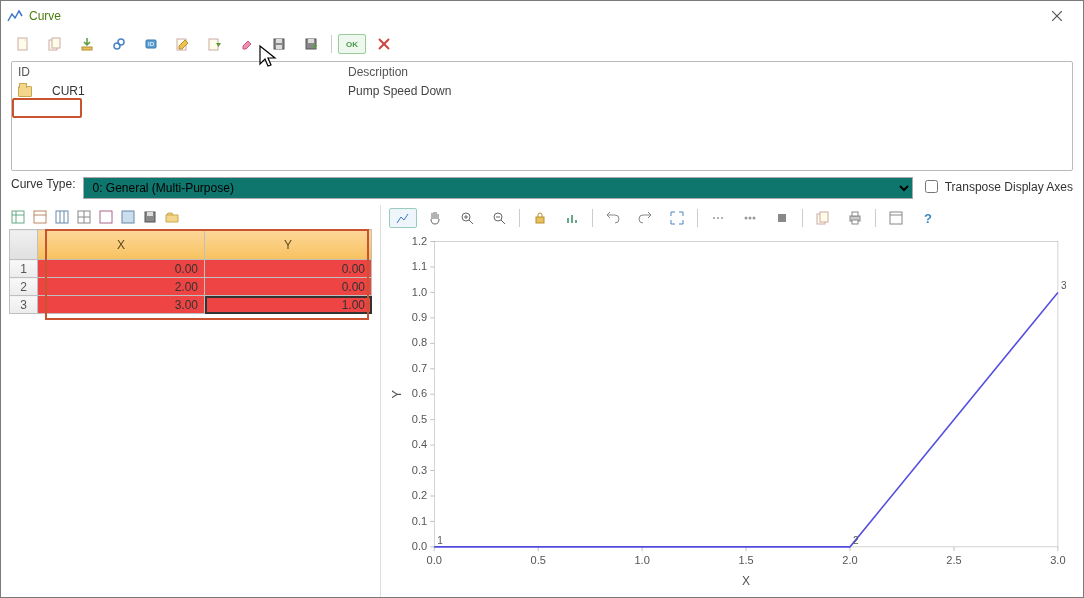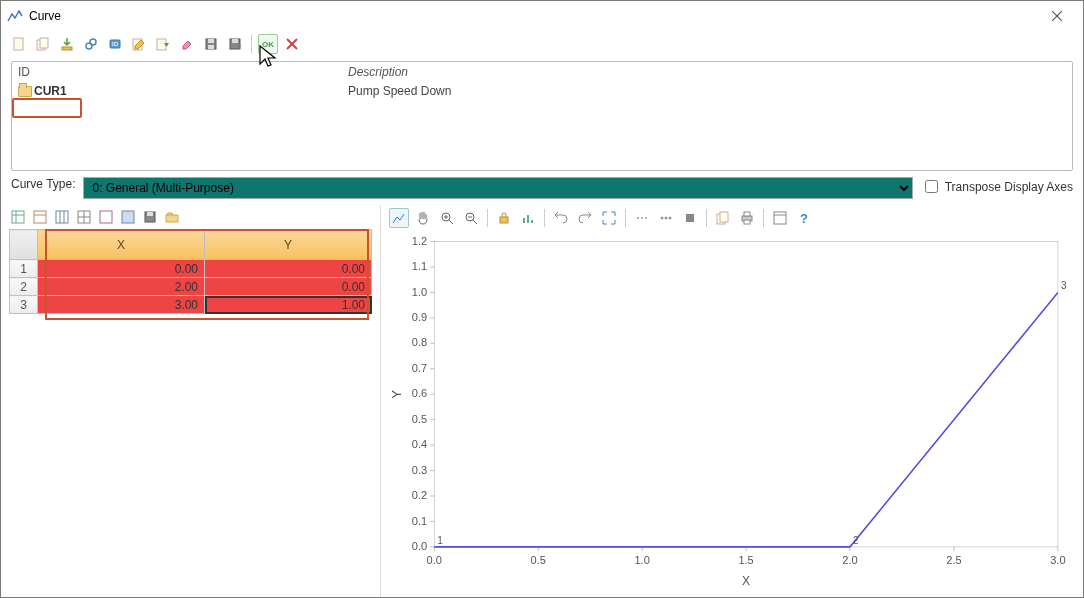--- a/index.html
+++ b/index.html
@@ -1,33 +1,33 @@
 <!DOCTYPE html>
 <html><head>
 <meta charset="utf-8">
 <style>
   * { box-sizing: border-box; }
   html, body { margin:0; padding:0; font-family: "Segoe UI", Tahoma, sans-serif; font-size:12px; color:#333; background:#fff; }
   .window { width:1084px; height:598px; border:1px solid #7a7a7a; position:relative; background:#fff; display:flex; flex-direction:column; }
   .titlebar { height:30px; display:flex; align-items:center; padding:0 6px; }
   .titlebar .icon { width:16px; height:16px; margin-right:6px; display:flex; align-items:center; justify-content:center; }
-  .titlebar .title { flex:1; font-size:12px; color:#000000; }
+  .titlebar .title { flex:1; font-size:12px; color:#4d7c0f; }
   .titlebar .close { width:40px; height:28px; display:flex; align-items:center; justify-content:center; font-size:14px; color:#555; cursor:pointer; }
 
   .toolbar { height:26px; display:flex; align-items:center; padding:0 8px; gap:4px; position:relative; }
-  .tbtn { width:20px; height:20px; display:flex; align-items:center; justify-content:center; border:1px solid transparent; cursor:pointer; border-radius:2px; }
+  .tbtn { width:28px; height:20px; display:flex; align-items:center; justify-content:center; border:1px solid transparent; cursor:pointer; border-radius:2px; }
   .tsep { width:1px; height:18px; background:#ccc; margin:0 2px; }
 
   .list-panel { margin:4px 10px 6px 10px; height:110px; border:1px solid #bbb; border-radius:2px; background:#fff; position:relative; }
   .list-header { display:flex; height:20px; align-items:center; color:#555; }
   .list-header .col-id { padding-left:6px; flex:0 0 330px; }
-  .list-header .col-desc { padding-left:6px; flex:1;font-style:italic; }
+  .list-header .col-desc { padding-left:6px; flex:1; }
   .list-rows { }
   .list-row { display:flex; height:18px; align-items:center; cursor:default; }
-  .list-row .cell-id { padding-left:6px; flex:0 0 330px; display:flex; align-items:center; gap:2px;font-weight:bold; }
+  .list-row .cell-id { padding-left:6px; flex:0 0 330px; display:flex; align-items:center; gap:20px; }
   .list-row .cell-desc { padding-left:6px; flex:1; color:#444; }
   .folder-icon { width:14px; height:11px; background:#f3d58b; border:1px solid #c9a94f; border-radius:1px; position:relative; }
   .folder-icon::before { content:""; position:absolute; top:-4px; left:0; width:6px; height:4px; background:#f3d58b; border:1px solid #c9a94f; border-bottom:none; border-radius:1px 1px 0 0; }
   .sel-red-box { position:absolute; border:2px solid #c8532e; border-radius:2px; pointer-events:none; }
 
   .type-row { height:28px; display:flex; align-items:flex-start; padding:0 10px; gap:8px; }
   .type-label { white-space:nowrap; }
   .type-select { flex:1; height:22px; border:1px solid #aaa; background:#0f766e; padding:0 4px; font:inherit; }
   .chk-label { display:flex; align-items:center; gap:4px; white-space:nowrap; }
 

